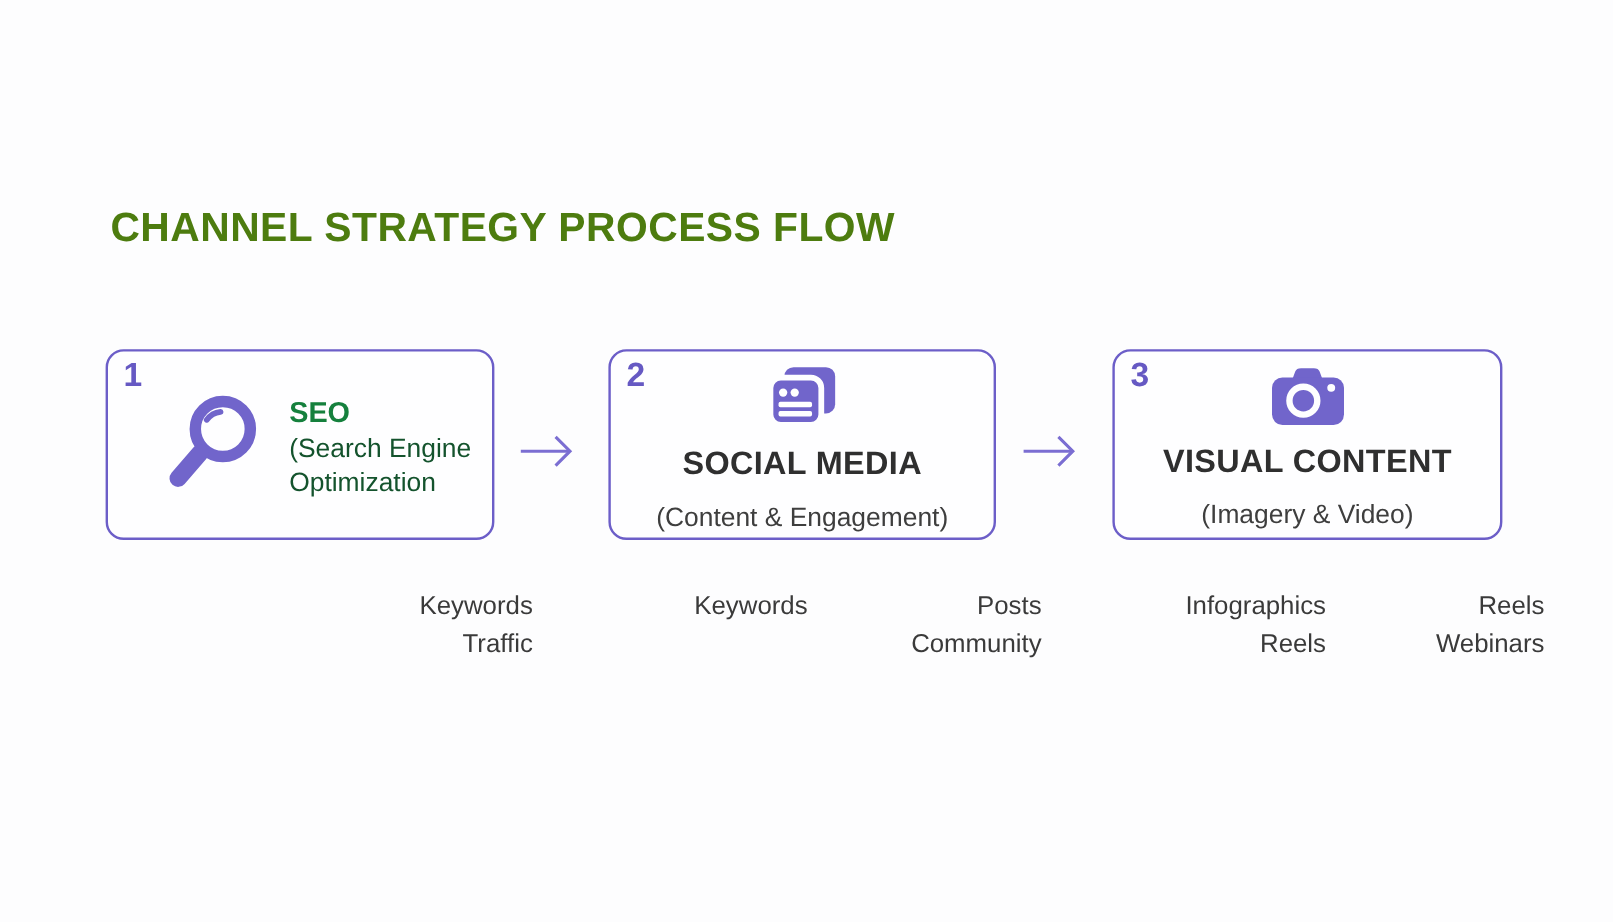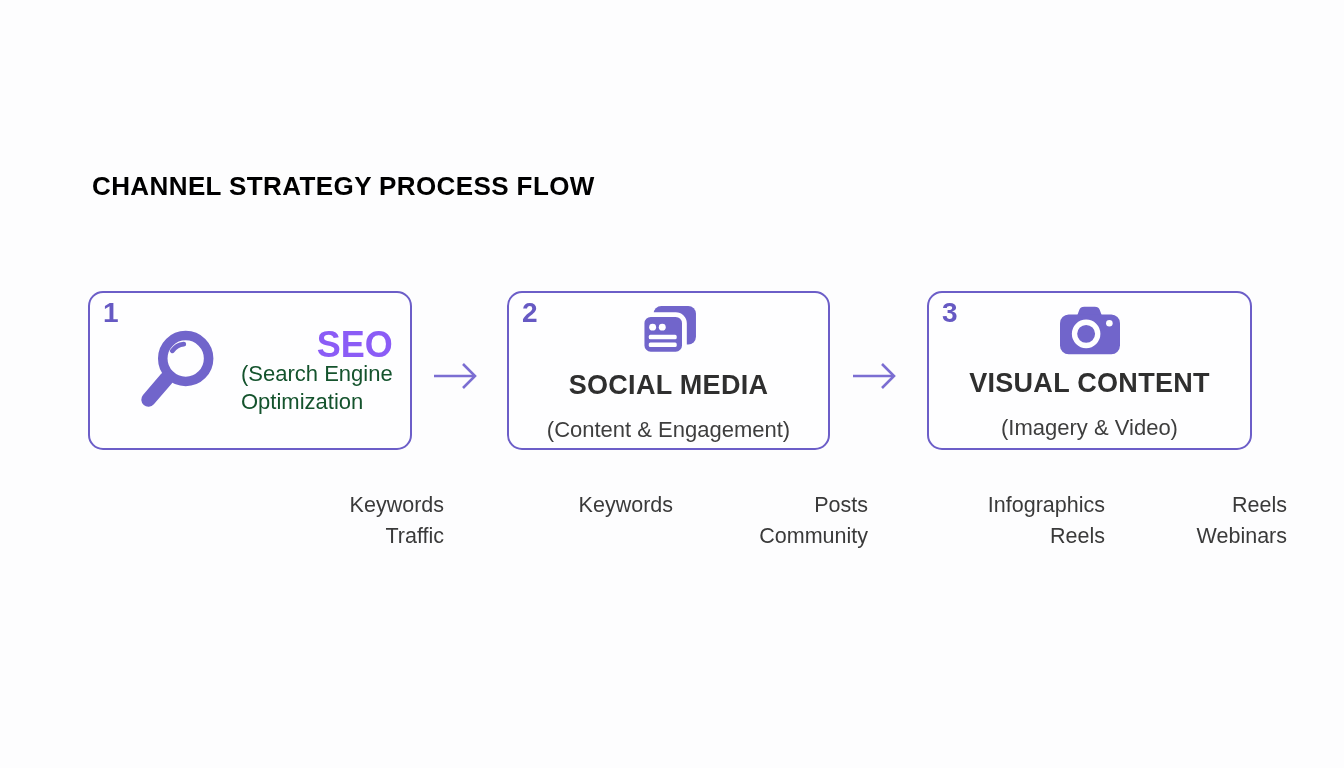--- a/index.html
+++ b/index.html
@@ -9,24 +9,24 @@
     height: 768px;
     background: #fdfdfe;
     overflow: hidden;
     font-family: "Liberation Sans", sans-serif;
   }
 
   .page-title {
     position: absolute;
     left: 92px;
     top: 171px;
-    font-size: 26px;
+    font-size: 34px;
     font-weight: 700;
     letter-spacing: 0.4px;
-    color: #000000;
+    color: #4d7c0f;
     white-space: nowrap;
   }
 
   .step-card {
     position: absolute;
     top: 291px;
     height: 159px;
     box-sizing: border-box;
     border: 2.5px solid #6c5ec8;
     border-radius: 15px;
@@ -49,25 +49,24 @@
   .row-body {
     display: flex;
     align-items: center;
     height: 100%;
     padding-left: 46px;
     gap: 19px;
     box-sizing: border-box;
   }
   .seo-text { padding-top: 4px; }
   .step-title-sm {
-    font-size: 36px;
-    font-weight: 700;
-    color: #8b5cf6;
+    font-size: 24px;
+    font-weight: 700;
+    color: #15803d;
     line-height: 30px;
-    text-align: right;
   }
   .step-sub-sm {
     font-size: 22px;
     color: #14532d;
     line-height: 28px;
   }
 
   
   .col-body {
     display: flex;

